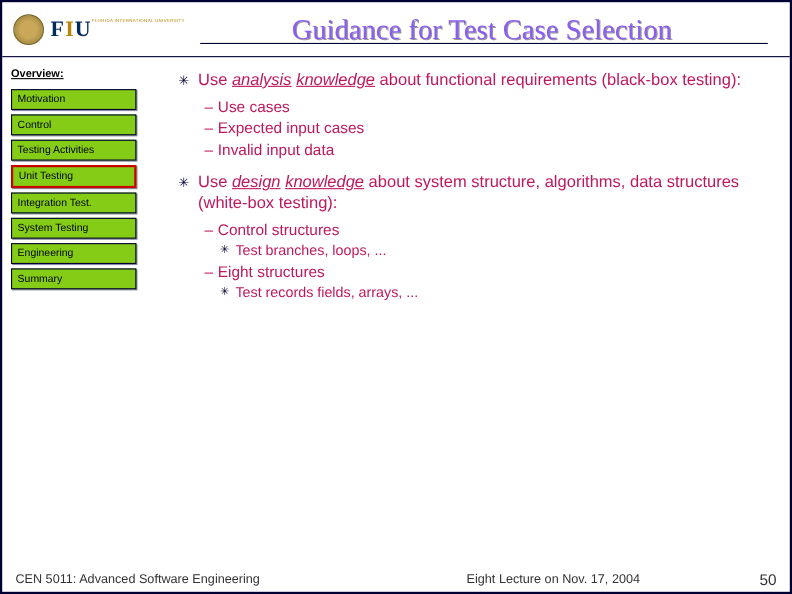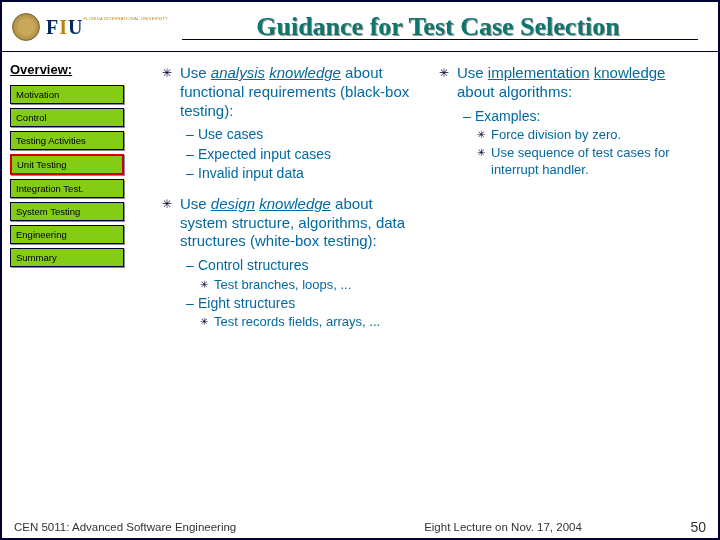--- a/index.html
+++ b/index.html
@@ -6,32 +6,32 @@
   body { font-family: Arial, sans-serif; background: #fff; width: 720px; height: 540px; overflow: hidden; }
   .slide { width: 720px; height: 540px; border: 2px solid #000033; position: relative; }
   
   .header { display: flex; align-items: center; border-bottom: 1px solid #000033; padding: 4px 10px; height: 50px; }
   .logo-box { display: flex; align-items: center; gap: 6px; }
   .seal { width: 28px; height: 28px; border-radius: 50%; background: radial-gradient(circle, #c9a959 40%, #8b7433 100%); border: 1px solid #7a6428; }
   .fiu-text { display: flex; flex-direction: row; line-height: 1; }
   .fiu-main { font-weight: bold; font-size: 20px; color: #002b5c; letter-spacing: 1px; font-family: Georgia, serif; }
   .fiu-main .i { color: #b8860b; }
   .fiu-sub { font-size: 4px; color: #b8860b; letter-spacing: 0.3px; }
-  .title { flex: 1; text-align: center; font-family: Georgia, 'Times New Roman', serif; font-size: 26px; font-weight: bold; color: #0f766e; text-shadow: 1px 1px 0 #999; }
+  .title { flex: 1; text-align: center; font-family: Georgia, 'Times New Roman', serif; font-size: 26px; font-weight: normal; color: #8b5cf6; text-shadow: 1px 1px 0 #999; }
   .title-underline { position: absolute; top: 37px; left: 180px; right: 20px; height: 1px; background: #000033; }
 
   .body { display: flex; height: calc(100% - 50px - 22px); }
   
   .sidebar { width: 130px; padding: 10px 8px; font-family: Verdana, Arial, sans-serif; }
-  .overview-label { font-size: 13px; font-weight: bold; text-decoration: underline; margin-bottom: 8px; }
+  .overview-label { font-size: 10px; font-weight: bold; text-decoration: underline; margin-bottom: 8px; }
   .nav-item { font-size: 9.5px; padding: 3px 5px; border: 1px solid #000033; background: #84cc16; margin-bottom: 4px; cursor: default; box-shadow: 1px 1px 0 #88a; }
   .nav-item.active { border: 2px solid #cc0000; }
   
   .content { flex: 1; display: flex; gap: 18px; padding: 12px 20px 8px 30px; }
-  .col { flex: 1; font-size: 15px; color: #0369a1; }
+  .col { flex: 1; font-size: 15px; color: #be185d; }
   
   .bul-1 { position: relative; padding-left: 18px; margin-bottom: 6px; line-height: 1.25; }
   .bul-1::before { content: "✳"; position: absolute; left: 0; top: 2px; font-size: 12px; color: #000033; }
   .underline-word { text-decoration: underline; }
   .italic { font-style: italic; }
   
   .bul-2 { position: relative; padding-left: 36px; font-size: 14px; margin-bottom: 2px; line-height: 1.25; }
   .bul-2::before { content: "–"; position: absolute; left: 24px; top: 0; }
   
   .bul-3 { position: relative; padding-left: 52px; font-size: 13px; margin-bottom: 2px; line-height: 1.25; }
@@ -84,28 +84,20 @@
 
         <div class="bul-1">
           <span>Use </span><span class="italic underline-word">design</span><span class="italic">  </span><span class="italic underline-word">knowledge</span><span> about system structure, algorithms, data structures  (white-box testing):</span>
         </div>
         <div class="bul-2">Control structures</div>
         <div class="bul-3">Test branches, loops, ...</div>
         <div class="bul-2">Eight structures</div>
         <div class="bul-3">Test records fields, arrays, ...</div>
       </div>
 
-      <div class="col">
-        <div class="bul-1">
-          <span>Use </span><span class="underline-word">implementation</span> <span class="underline-word">knowledge</span><span> about algorithms:</span>
-        </div>
-        <div class="bul-2">Examples:</div>
-        <div class="bul-3">Force division by zero.</div>
-        <div class="bul-3">Use sequence of test cases for interrupt handler.</div>
-      </div>
     </div>
   </div>
 
   <div class="footer">
     <div class="foot-left">CEN 5011: Advanced Software Engineering</div>
     <div class="foot-mid">Eight Lecture on Nov. 17, 2004</div>
     <div class="foot-right">50</div>
   </div>
 </div>
 

